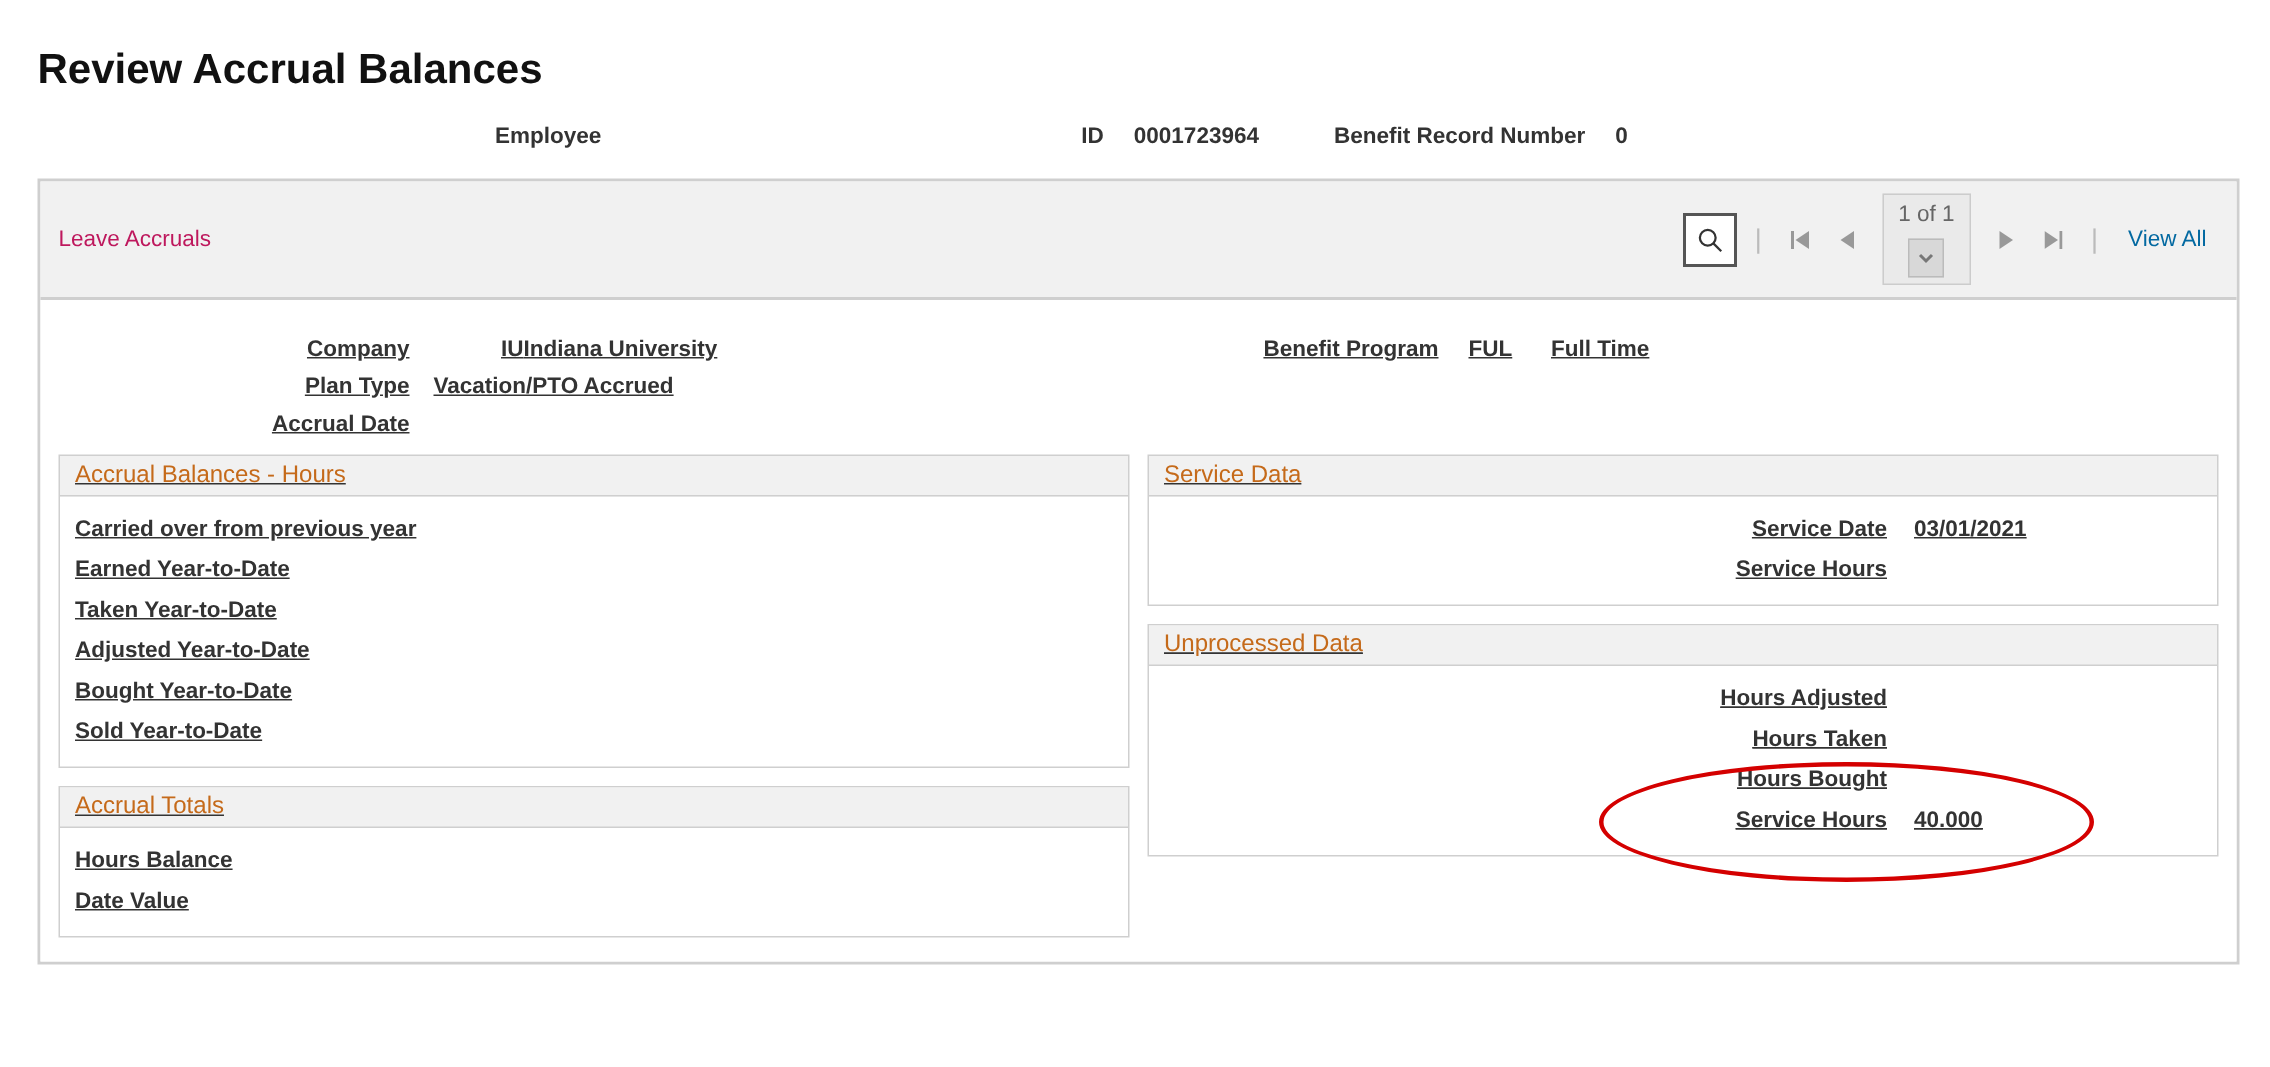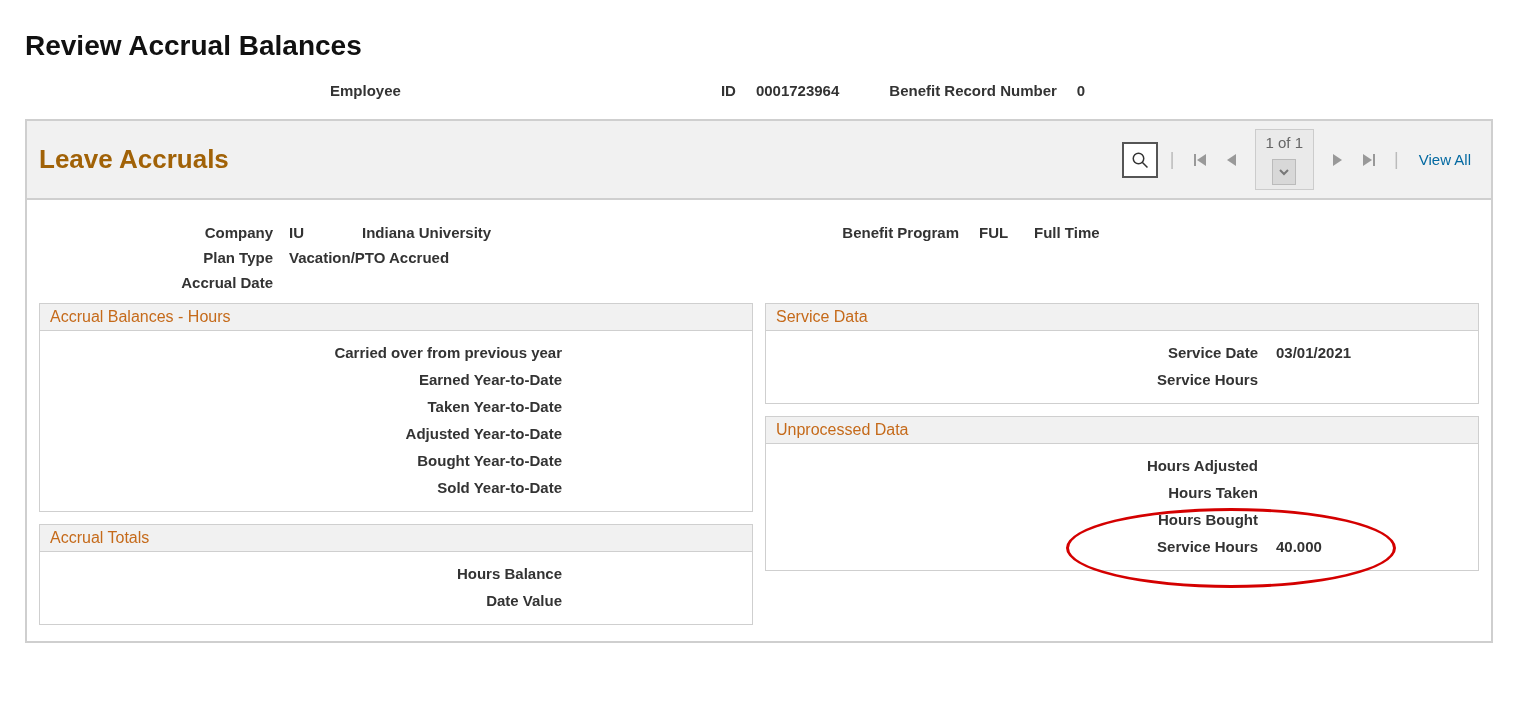--- a/index.html
+++ b/index.html
@@ -35,23 +35,23 @@
   }
   .panel-header {
     background: #f1f1f1;
     border-bottom: 2px solid #cfcfcf;
     display: flex;
     align-items: center;
     padding: 8px 12px;
     gap: 6px;
   }
   .panel-title {
-    font-size: 26px;
-    font-weight: bold;
-    color: #a16207;
+    font-size: 15px;
+    font-weight: normal;
+    color: #be185d;
     flex: 1 1 auto;
   }
   .search-btn {
     width: 36px; height: 36px;
     border: 2px solid #555;
     display: flex; align-items: center; justify-content: center;
     background: #fff;
     cursor: pointer;
   }
   .search-btn svg { width: 18px; height: 18px; stroke: #333; fill: none; stroke-width: 2; }
@@ -104,22 +104,22 @@
   .srow {
     display: flex;
     align-items: baseline;
     padding: 4px 0;
   }
   .slabel-right {
     width: 250px;
     text-align: right;
     padding-right: 16px;
   }
-  .sval-code { width: 60px; }
-  .sval-name { flex: 1 1 auto; margin-left: 13px; }
+  .sval-code { width: 60px; text-align: right; }
+  .sval-name { flex: 1 1 auto; }
   .srow2-left { width: 780px; display:flex; align-items: baseline;}
   .srow2-right { display:flex; align-items: baseline;}
   .bp-label { text-align:right; padding-right: 20px; width: 160px; }
   .bp-code { width: 55px; }
 
   .two-col {
     display: flex;
     gap: 12px;
     margin-top: 8px;
   }
@@ -141,40 +141,39 @@
   }
   .field-row {
     display: flex;
     align-items: baseline;
     padding: 5px 0;
     font-weight: bold;
     color: #333;
   }
   .field-label {
     flex: 0 0 530px;
-    text-align: right;
     padding-right: 18px;
   }
   .field-label-narrow {
     flex: 0 0 500px;
     text-align: right;
     padding-right: 18px;
   }
   .field-value {
     min-width: 120px;
     text-align: left;
   }
 
   .highlight-ellipse {
     position: absolute;
     border: 3px solid #d40000;
     border-radius: 50%;
     pointer-events: none;
   }
-  .rel { position: relative; }
+  .rel { position: relative; text-decoration: underline; }
 </style>
 </head>
 <body>
 
 <h1 class="page-title">Review Accrual Balances</h1>
 
 <div class="header-row">
   <span class="hdr-employee">Employee</span>
   <span class="hdr-spacer1"></span>
   <span class="hdr-id-label">ID</span>

